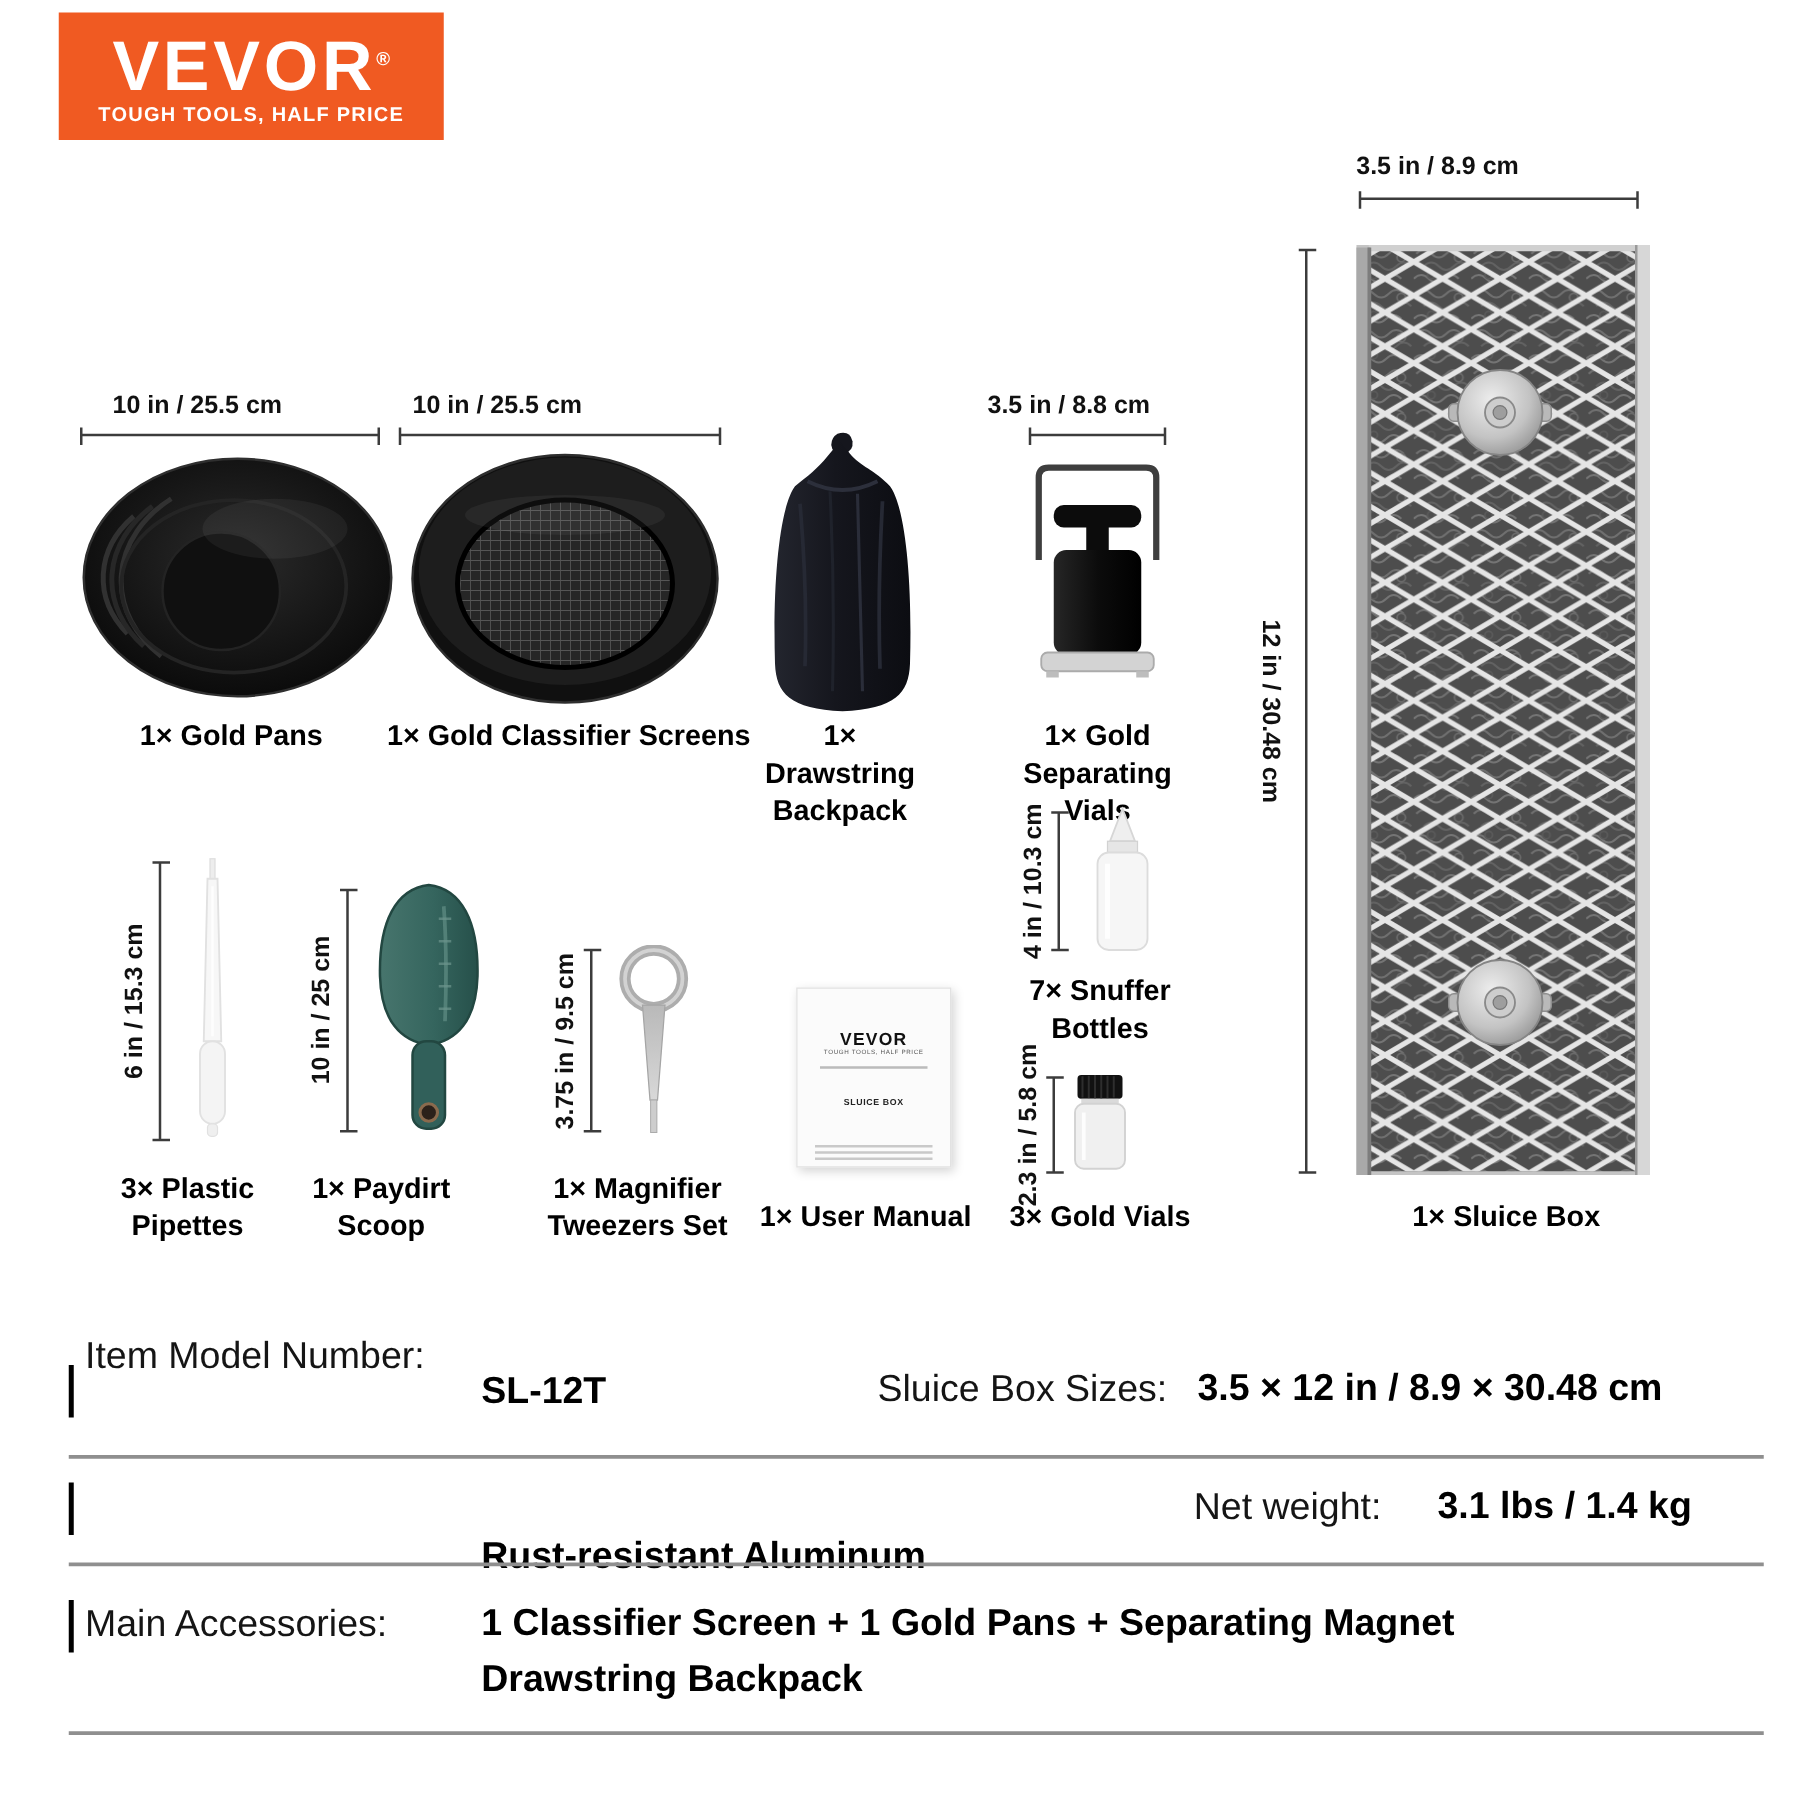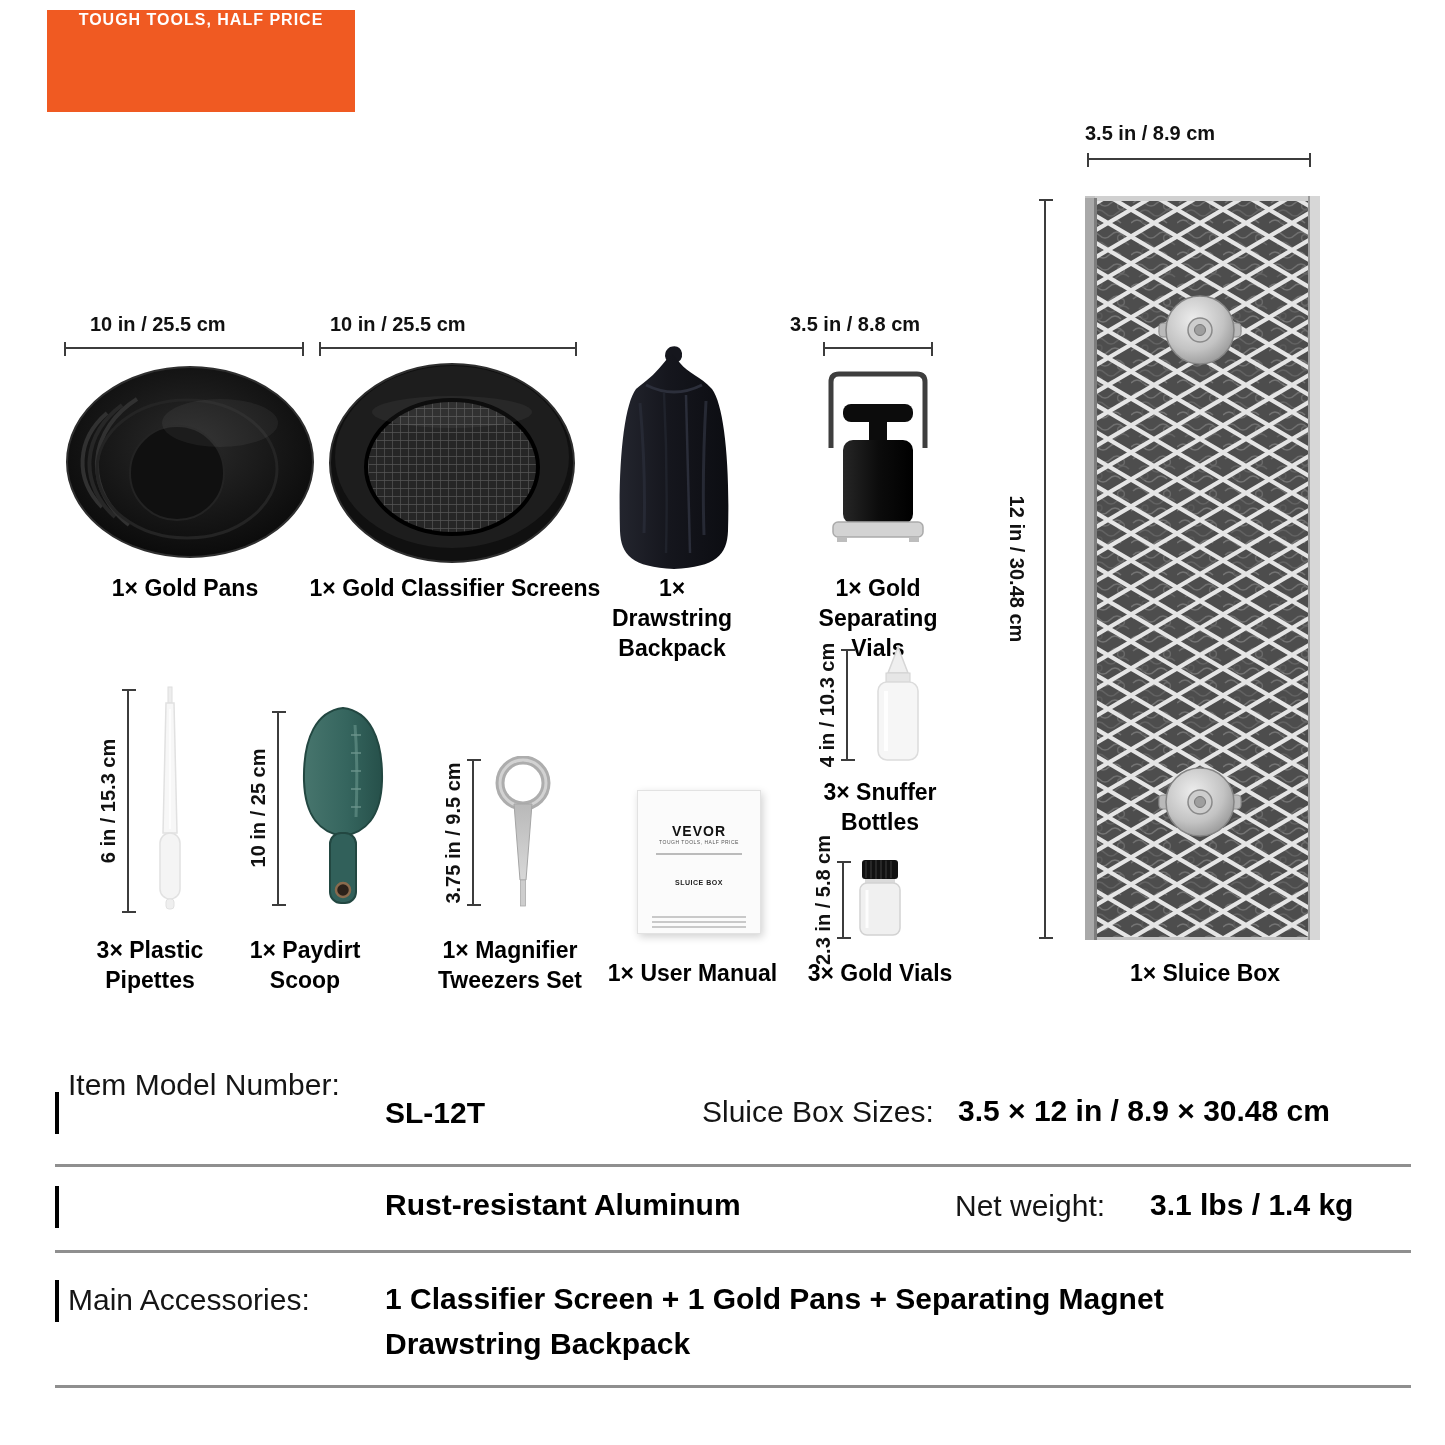--- a/index.html
+++ b/index.html
@@ -41,20 +41,21 @@
   .spec-value{position:absolute;font-size:30px;font-weight:bold;color:#000;white-space:nowrap;}
   .divider{position:absolute;left:55px;width:1356px;height:3px;background:#8f8f8f;}
   .tick{position:absolute;left:55px;width:4px;height:42px;background:#000;}
 </style>
 </head>
 <body>
 
 <div id="canvas">
 
   <div class="logo">
+    <div class="logo-name"><span>VEVOR</span><span class="logo-reg">®</span></div>
     <div class="logo-tag">TOUGH TOOLS, HALF PRICE</div>
   </div>
 
   <div class="dim-label" style="left:90px;top:313px;width:200px;">10 in / 25.5 cm</div>
   <div class="dim-h" style="left:65px;top:347px;width:238px;"></div>
   <div class="abs" style="left:65px;top:365px;">
     <svg width="250" height="195" viewBox="0 0 250 195">
       <defs>
         <radialGradient id="panG" cx="50%" cy="42%" r="68%">
           <stop offset="0%" stop-color="#2b2b2b"></stop>
@@ -219,21 +220,21 @@
   <div class="dim-label-v" style="left:827px;top:705px;">4 in / 10.3 cm</div>
   <div class="abs" style="left:860px;top:645px;">
     <svg width="76" height="118" viewBox="0 0 76 118">
       <polygon points="38,2 48,28 28,28" fill="#efefef" stroke="#d6d6d6" stroke-width="1.5"></polygon>
       <rect x="26" y="28" width="24" height="9" fill="#e6e6e6" stroke="#d2d2d2" stroke-width="1"></rect>
       <rect x="18" y="37" width="40" height="78" rx="9" fill="#f6f6f6" stroke="#dcdcdc" stroke-width="1.5"></rect>
       <line x1="26" y1="46" x2="26" y2="106" stroke="#ffffff" stroke-width="4" opacity="0.9"></line>
     </svg>
   </div>
   <div class="item-label" style="left:805px;top:777px;width:150px;">
-    <div>3× Snuffer</div>
+    <div>7× Snuffer</div>
     <div>Bottles</div>
   </div>
 
   <div class="dim-v" style="left:842px;top:862px;height:76px;"></div>
   <div class="dim-label-v" style="left:823px;top:900px;">2.3 in / 5.8 cm</div>
   <div class="abs" style="left:850px;top:858px;">
     <svg width="60" height="80" viewBox="0 0 60 80">
       <rect x="12" y="2" width="36" height="19" rx="3" fill="#111"></rect>
       <path d="M16,3 v17 M21,2.5 v18 M26,2 v19 M31,2 v19 M36,2.5 v18 M41,3 v17" stroke="#2e2e2e" stroke-width="1.6"></path>
       <rect x="15" y="21" width="30" height="4" fill="#dadada"></rect>
@@ -294,21 +295,21 @@
   <div class="item-label" style="left:1105px;top:958px;width:200px;">1× Sluice Box</div>
 
   <div class="tick" style="top:1092px;"></div>
   <div class="spec-label" style="left:68px;top:1068px;">Item Model Number:</div>
   <div class="spec-value" style="left:385px;top:1096px;">SL-12T</div>
   <div class="spec-label" style="left:702px;top:1095px;">Sluice Box Sizes:</div>
   <div class="spec-value" style="left:958px;top:1094px;">3.5 × 12 in / 8.9 × 30.48 cm</div>
   <div class="divider" style="top:1164px;"></div>
 
   <div class="tick" style="top:1186px;"></div>
-  <div class="spec-value" style="left:385px;top:1188px;">Rust-resistant Aluminum</div>
+  <div class="spec-value" style="left:385px;top:1228px;">Rust-resistant Aluminum</div>
   <div class="spec-label" style="left:955px;top:1189px;">Net weight:</div>
   <div class="spec-value" style="left:1150px;top:1188px;">3.1 lbs / 1.4 kg</div>
   <div class="divider" style="top:1250px;"></div>
 
   <div class="tick" style="top:1280px;"></div>
   <div class="spec-label" style="left:68px;top:1283px;text-align:right;">Main Accessories:</div>
   <div class="spec-value" style="left:385px;top:1282px;">1 Classifier Screen + 1 Gold Pans + Separating Magnet</div>
   <div class="spec-value" style="left:385px;top:1327px;">Drawstring Backpack</div>
   <div class="divider" style="top:1385px;"></div>
 

